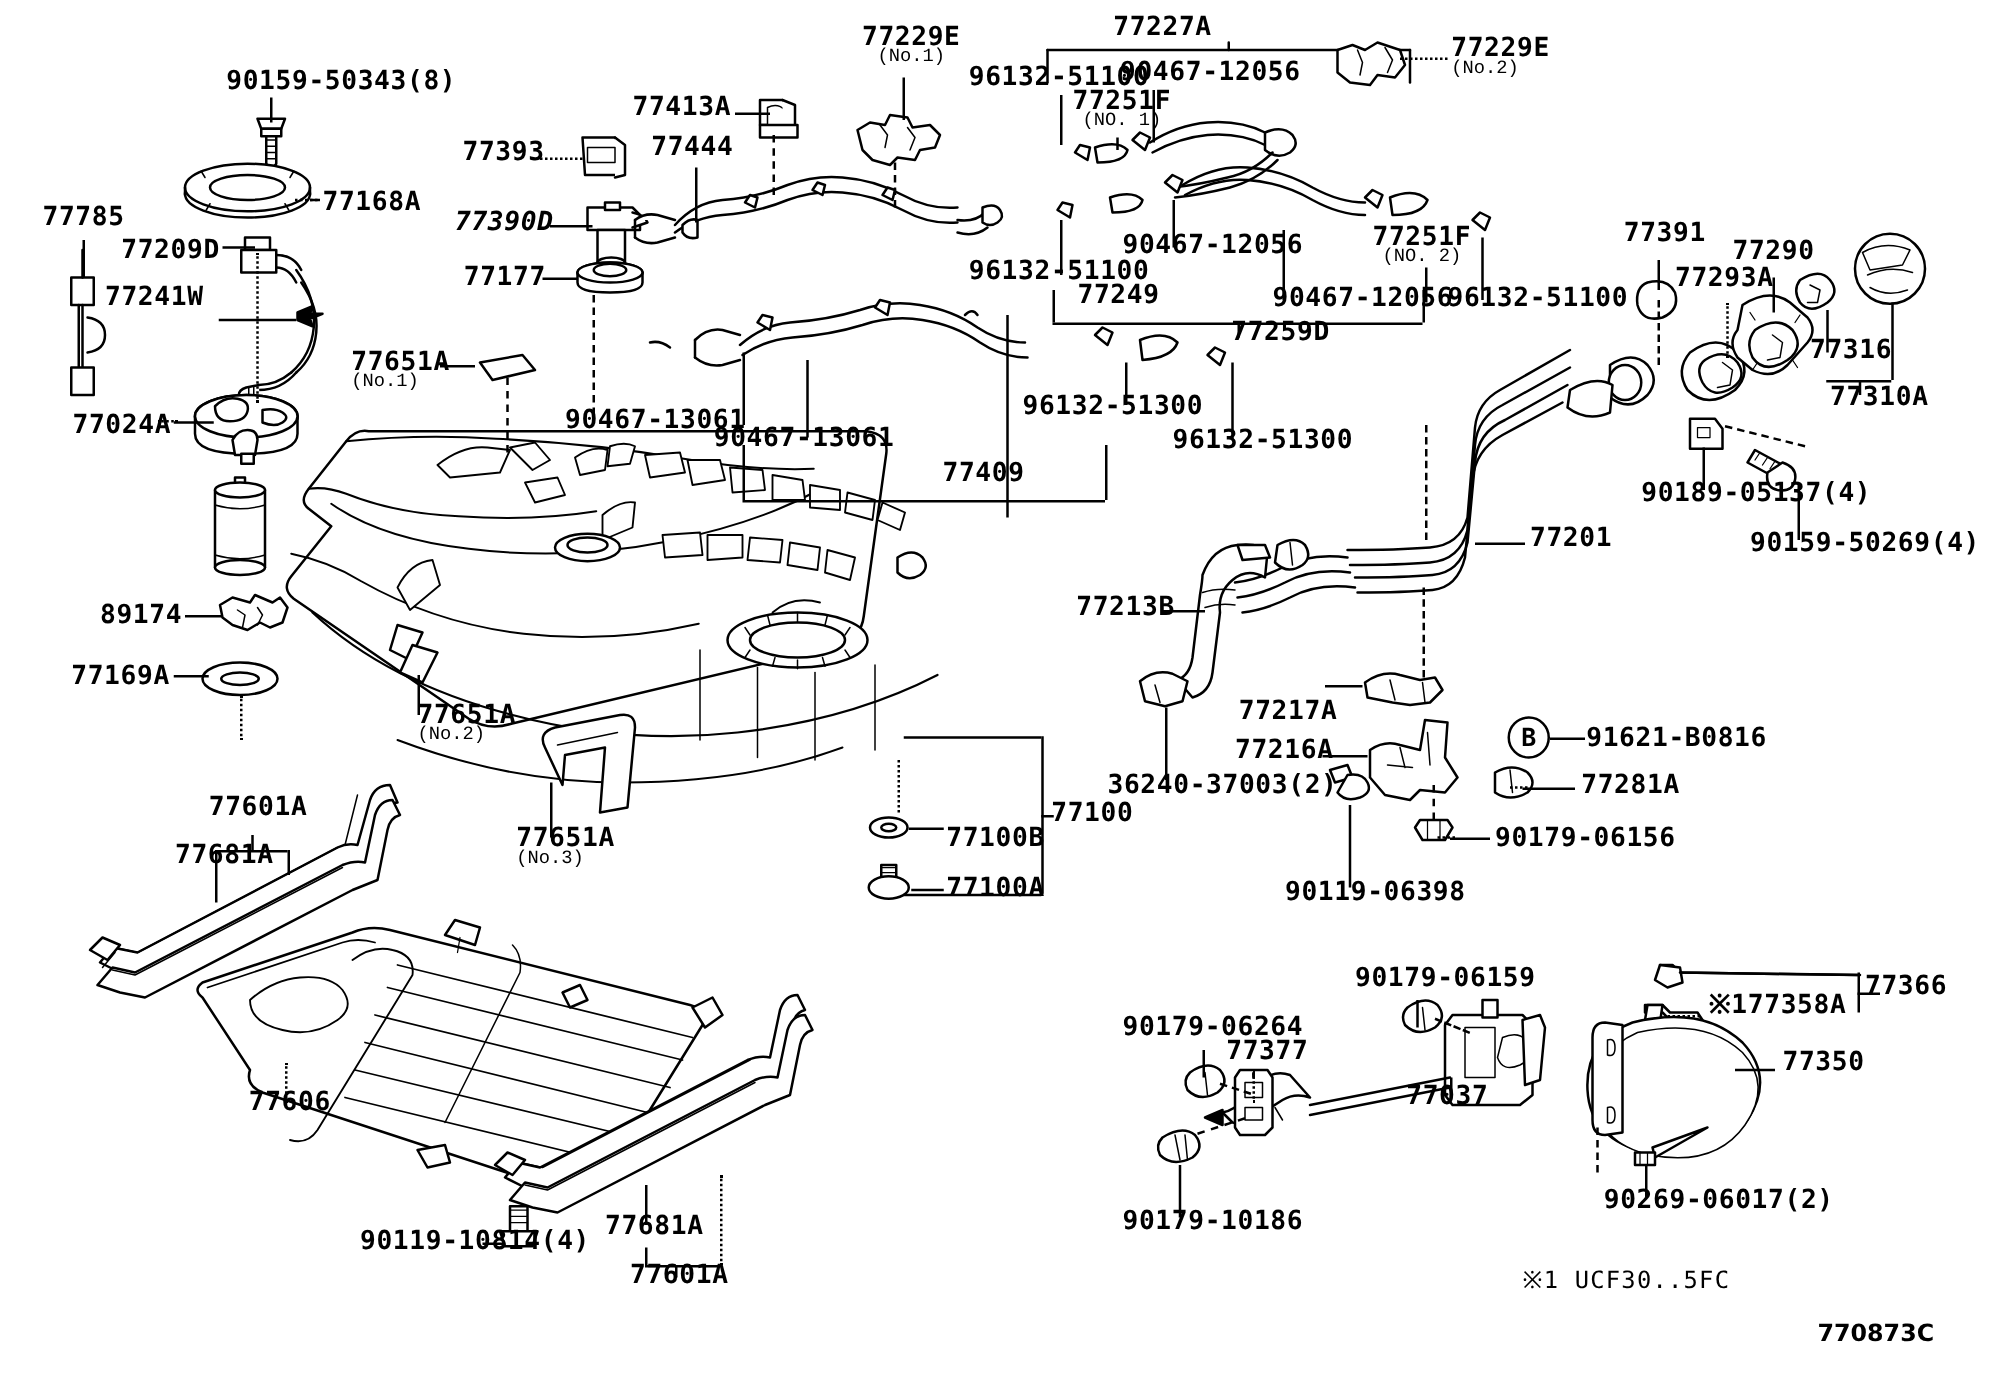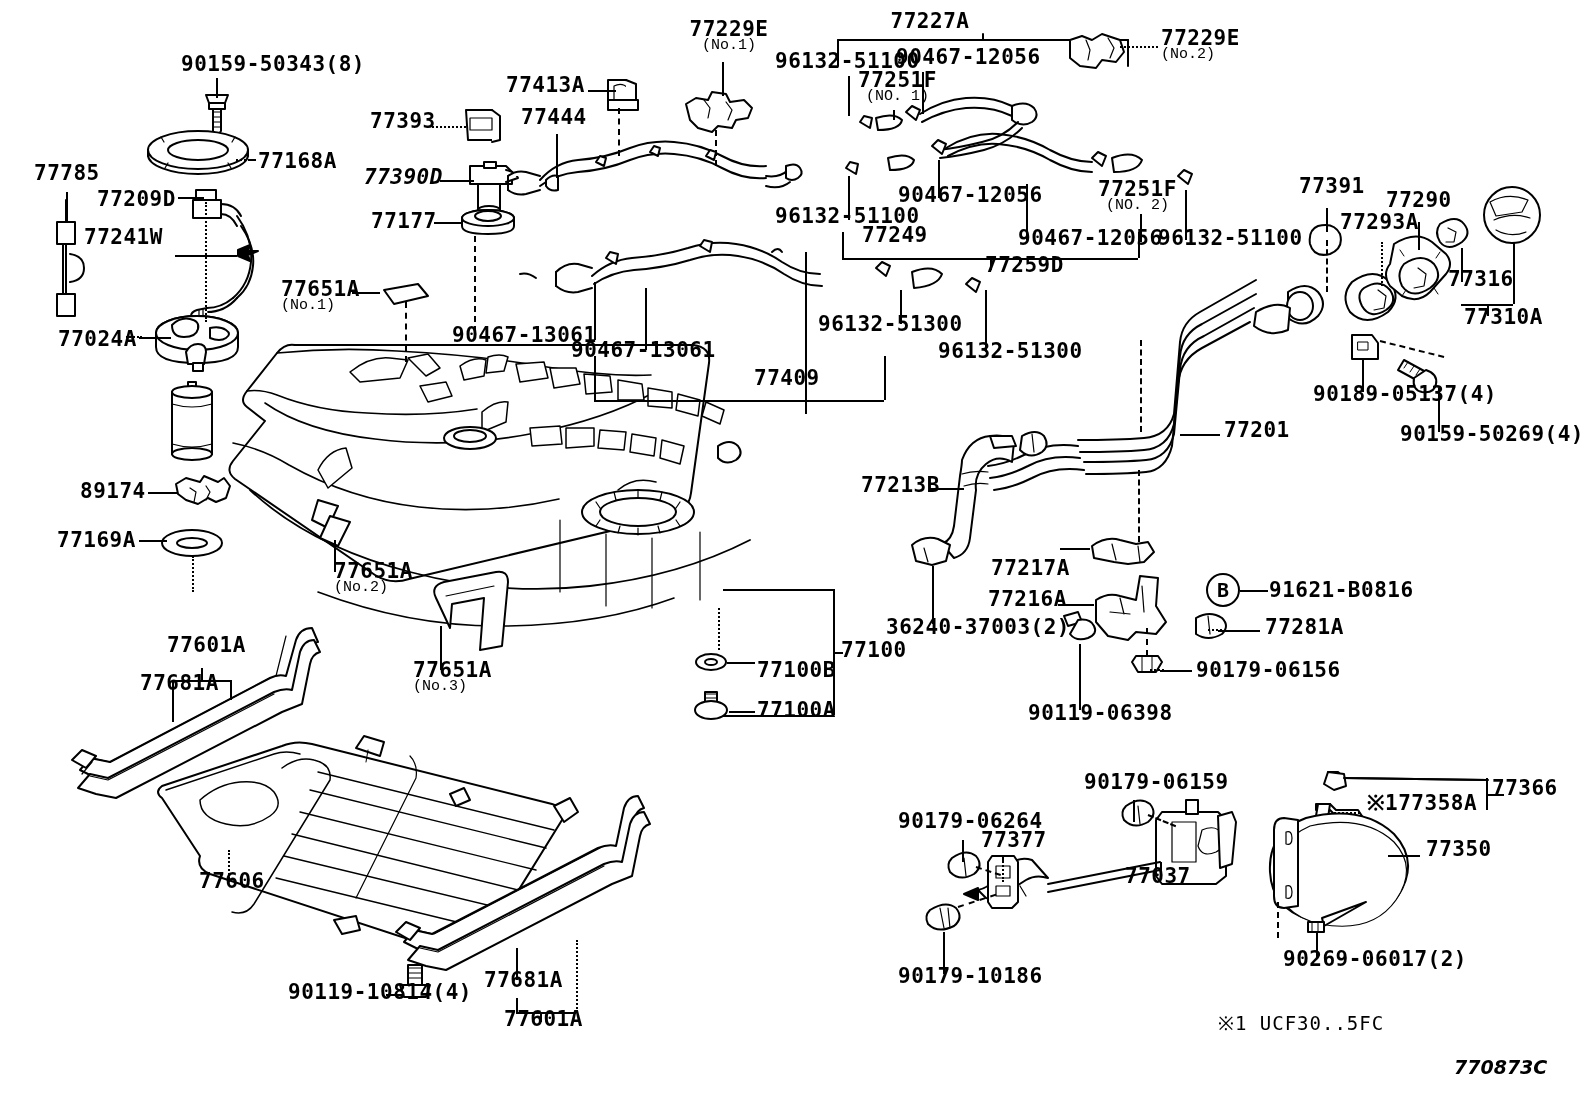--- a/index.html
+++ b/index.html
@@ -44,21 +44,20 @@
     letter-spacing:1px;
     white-space:nowrap;
   }
   .sheetcode{
     position:absolute;
     font-family:"DejaVu Sans","Liberation Sans",sans-serif;
     font-size:19px;
     font-weight:bold;
     letter-spacing:0px;
     white-space:nowrap;
-    font-style:italic;
   }
   
   .ld{position:absolute;background:#000;}
   .ld.h{height:2px;}
   .ld.v{width:2px;}
   .dot{position:absolute;border-top:2px dotted #000;height:0;}
   .dotv{position:absolute;border-left:2px dotted #000;width:0;}
   .dash{position:absolute;border-top:2px dashed #000;height:0;}
   .dashv{position:absolute;border-left:2px dashed #000;width:0;}
   svg.art{position:absolute;left:0;top:0;width:1592px;height:1099px;overflow:visible;}

